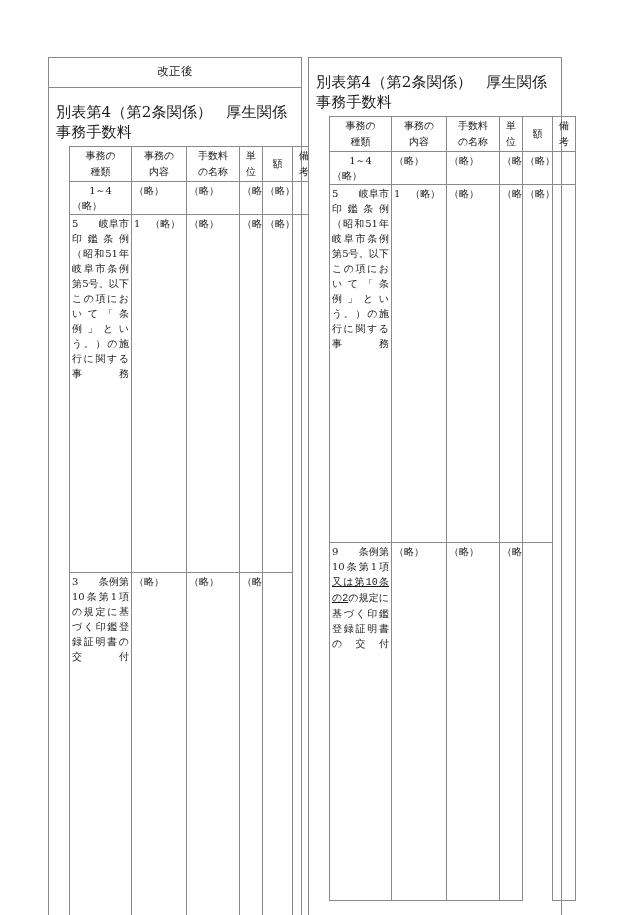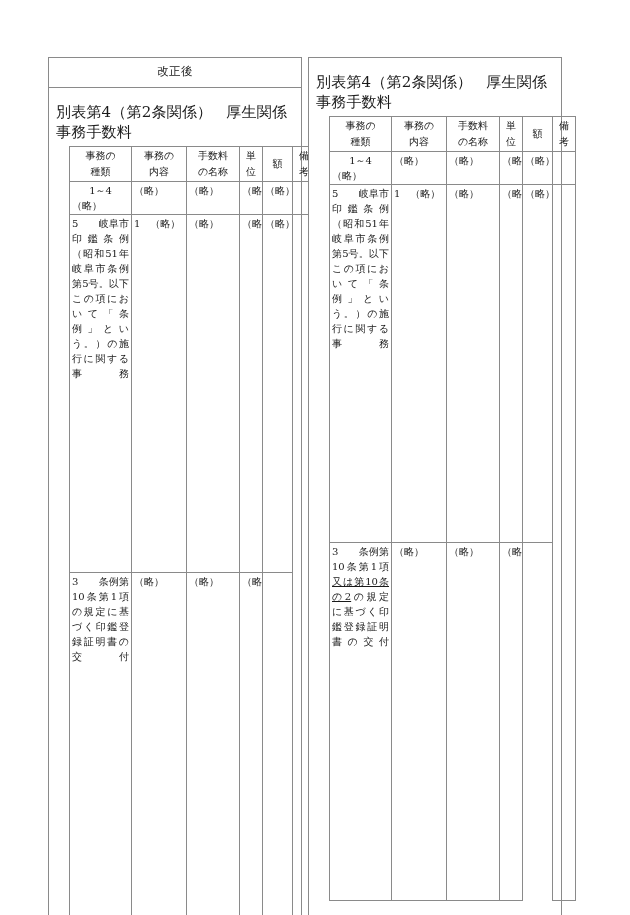--- a/index.html
+++ b/index.html
@@ -109,21 +109,21 @@
     text-align-last: justify;
     word-break: break-all;
     display: block;
   }
   .jl {
     text-align: center;
     text-align-last: left;
     word-break: break-all;
     display: block;
   }
-  .ul { text-decoration: underline; }
+  .ul { text-decoration: underline; font-family: Liberation Mono, monospace; }
 
   td.tall { height: 358px; }
   td.tall-r { height: 358px; }
 </style>
 </head>
 <body>
 
 <div class="page">
   <div class="compare-wrap">
 
@@ -312,21 +312,21 @@
                   </td>
                 <td>
                     <span class="jl">（略）</span>
                   </td>
                 <td rowspan="2">
                     <span class="jl"></span>
                   </td>
               </tr>
               <tr>
                 <td class="tall-r">
-                  <span class="jt"><span>3　　条例第10条第1項</span><span class="ul">又は第10条の2</span><span>の規定に基づく印鑑登録証明書の交付</span></span>
+                  <span class="jt"><span>9　　条例第10条第1項</span><span class="ul">又は第10条の2</span><span>の規定に基づく印鑑登録証明書の交付</span></span>
                 </td>
                 <td>
                     <span class="jl">（略）</span>
                   </td>
                 <td>
                     <span class="jl">（略）</span>
                   </td>
                 <td>
                     <span class="jl">（略）</span>
                   </td>

